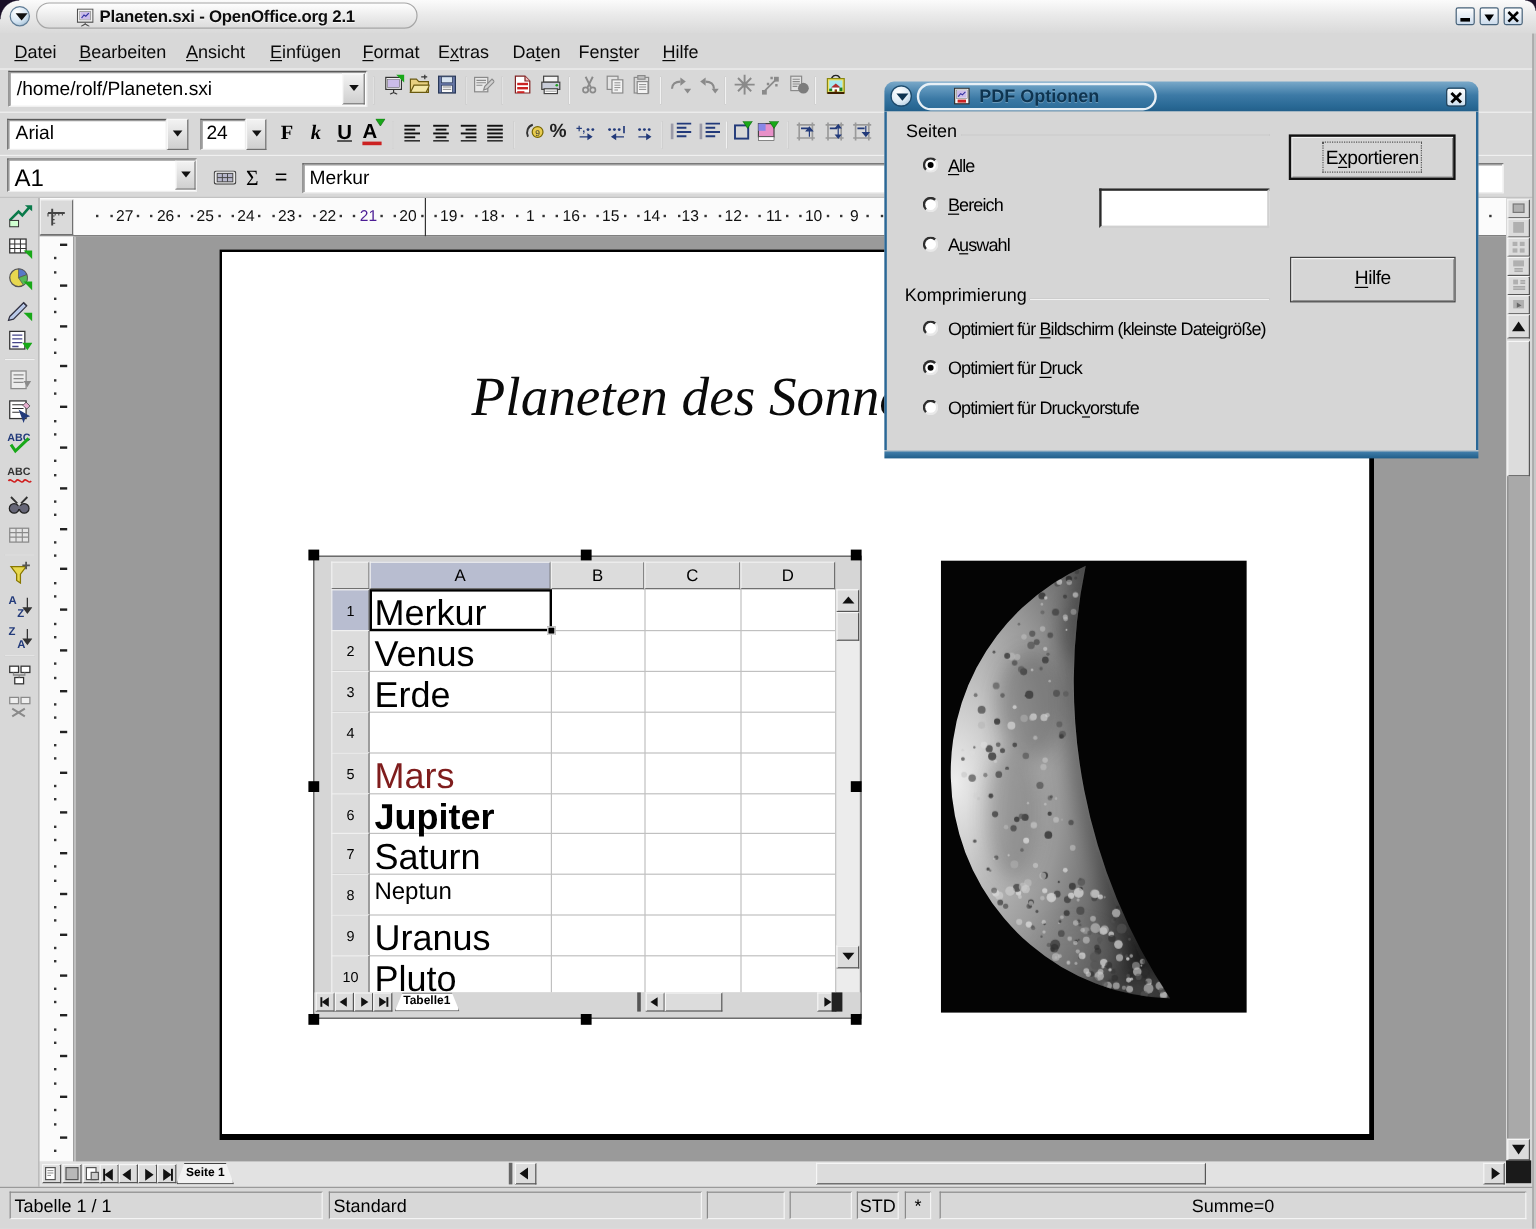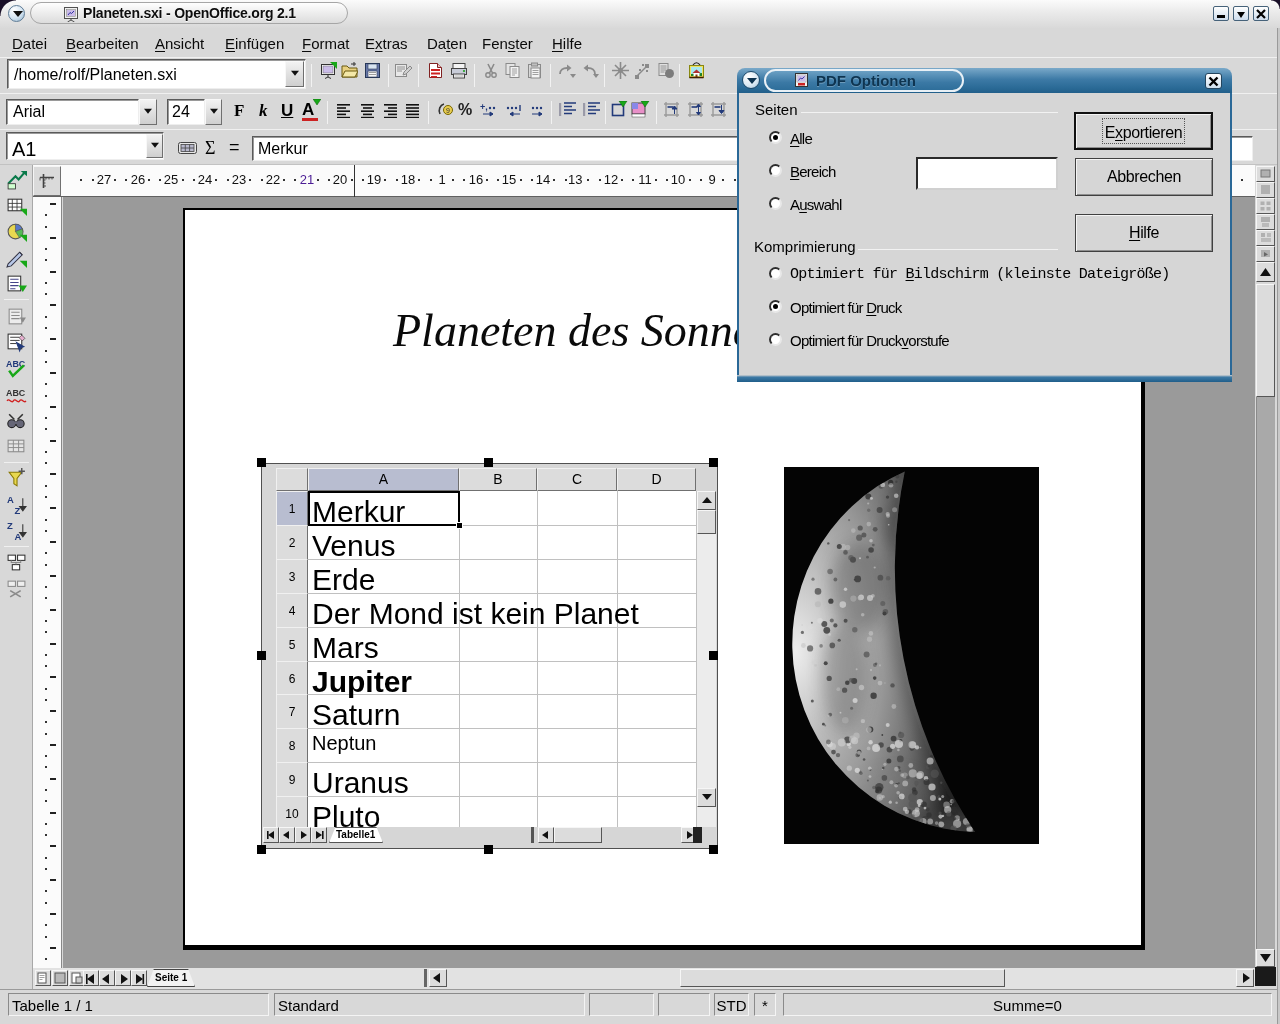--- a/index.html
+++ b/index.html
@@ -574,22 +574,21 @@
 <div class="abs" style="left:213px;top:396px;width:32px;height:35px;background:#dcdcdc;border:1px solid;border-color:#f0f0f0 #707070 #707070 #f0f0f0;font-size:12px;text-align:center;line-height:34px;color:#000;">4</div>
 <div class="abs" style="left:213px;top:430px;width:32px;height:35px;background:#dcdcdc;border:1px solid;border-color:#f0f0f0 #707070 #707070 #f0f0f0;font-size:12px;text-align:center;line-height:34px;color:#000;">5</div>
 <div class="abs" style="left:213px;top:464px;width:32px;height:35px;background:#dcdcdc;border:1px solid;border-color:#f0f0f0 #707070 #707070 #f0f0f0;font-size:12px;text-align:center;line-height:34px;color:#000;">6</div>
 <div class="abs" style="left:213px;top:497px;width:32px;height:35px;background:#dcdcdc;border:1px solid;border-color:#f0f0f0 #707070 #707070 #f0f0f0;font-size:12px;text-align:center;line-height:34px;color:#000;">7</div>
 <div class="abs" style="left:213px;top:531px;width:32px;height:35px;background:#dcdcdc;border:1px solid;border-color:#f0f0f0 #707070 #707070 #f0f0f0;font-size:12px;text-align:center;line-height:34px;color:#000;">8</div>
 <div class="abs" style="left:213px;top:565px;width:32px;height:35px;background:#dcdcdc;border:1px solid;border-color:#f0f0f0 #707070 #707070 #f0f0f0;font-size:12px;text-align:center;line-height:34px;color:#000;">9</div>
 <div class="abs" style="left:213px;top:599px;width:32px;height:35px;background:#dcdcdc;border:1px solid;border-color:#f0f0f0 #707070 #707070 #f0f0f0;font-size:12px;text-align:center;line-height:34px;color:#000;">10</div>
 <div class="abs" style="left:249px;top:298px;font-size:30px;color:#000;white-space:nowrap;">Merkur</div>
 <div class="abs" style="left:249px;top:332px;font-size:30px;color:#000;white-space:nowrap;">Venus</div>
 <div class="abs" style="left:249px;top:366px;font-size:30px;color:#000;white-space:nowrap;">Erde</div>
-<div class="abs" style="left:249px;top:400px;font-size:30px;color:#000;white-space:nowrap;">Der Mond ist kein Planet</div>
-<div class="abs" style="left:249px;top:434px;font-size:30px;color:#000000;white-space:nowrap;">Mars</div>
+<div class="abs" style="left:249px;top:434px;font-size:30px;color:#7f1d1d;white-space:nowrap;">Mars</div>
 <div class="abs" style="left:249px;top:468px;font-size:30px;color:#000;white-space:nowrap;font-weight:bold;">Jupiter</div>
 <div class="abs" style="left:249px;top:501px;font-size:30px;color:#000;white-space:nowrap;">Saturn</div>
 <div class="abs" style="left:249px;top:535px;font-size:20px;color:#000;white-space:nowrap;">Neptun</div>
 <div class="abs" style="left:249px;top:569px;font-size:30px;color:#000;white-space:nowrap;">Uranus</div>
 <div class="abs" style="left:249px;top:603px;font-size:30px;color:#000;white-space:nowrap;">Pluto</div>
 <div class="abs" style="left:245px;top:294px;width:152px;height:35px;border:2px solid #000;"></div>
 <div class="abs" style="left:393px;top:325px;width:7px;height:7px;background:#000;border:1px solid #fff;"></div>
 <div class="abs" style="left:634px;top:294px;width:19px;height:336px;background:#ececec;"></div>
 <div class="abs sbtn" style="left:634px;top:294px;width:19px;height:19px;"></div>
 <div class="abs" style="left:639px;top:301px;border:5px solid transparent;border-bottom:6px solid #111;margin-top:-6px;"></div>
@@ -1064,23 +1063,22 @@
 <div class="radio sel" style="left:32px;top:63px;"></div>
 <div class="rlab" style="left:53px;top:62px;"><u>A</u>lle</div>
 <div class="radio" style="left:32px;top:96px;"></div>
 <div class="rlab" style="left:53px;top:95px;"><u>B</u>ereich</div>
 <div class="abs" style="left:179px;top:89px;width:142px;height:33px;background:#fff;border:2px solid;border-color:#2a2a2a #d0d0d0 #d0d0d0 #2a2a2a;"></div>
 <div class="radio" style="left:32px;top:129px;"></div>
 <div class="rlab" style="left:53px;top:128px;">A<u>u</u>swahl</div>
 <div class="abs" style="left:17px;top:170px;font-size:15px;">Komprimierung</div>
 <div class="abs" style="left:121px;top:181px;width:200px;height:1px;background:#777;border-bottom:1px solid #f2f2f2;"></div>
 <div class="radio" style="left:32px;top:199px;"></div>
-<div class="rlab" style="left:53px;top:198px;font-family:Liberation Mono, monospace;">Optimiert für <u>B</u>ildschirm (kleinste Dateigröße)</div>
+<div class="rlab" style="left:53px;top:198px;">Optimiert für <u>B</u>ildschirm (kleinste Dateigröße)</div>
 <div class="radio sel" style="left:32px;top:232px;"></div>
 <div class="rlab" style="left:53px;top:231px;">Optimiert für <u>D</u>ruck</div>
 <div class="radio" style="left:32px;top:265px;"></div>
 <div class="rlab" style="left:53px;top:264px;">Optimiert für Druck<u>v</u>orstufe</div>
 <div class="abs" style="left:337px;top:44px;width:139px;height:38px;background:#d6d6d6;border:2px solid #111;box-shadow:inset 1px 1px 0 #f4f4f4, inset -1px -1px 0 #8f8f8f;"></div>
 <div class="abs" style="left:365px;top:50px;width:83px;height:26px;border:1px dotted #555;"></div>
 <div class="abs" style="left:337px;top:56px;width:139px;text-align:center;font-size:16px;letter-spacing:-0.4px;">E<u style="text-decoration:underline;text-underline-offset:2px;">x</u>portieren</div>
-<div class="btn" style="left:338px;top:90px;width:138px;height:38px;line-height:36px;">Abbrechen</div>
 <div class="btn" style="left:338px;top:146px;width:138px;height:38px;line-height:36px;"><u>H</u>ilfe</div>
 </div>
 <div class="abs" style="left:1277px;top:28px;width:3px;height:996px;background:#c8c8c8;border-left:1px solid #9a9a9a;"></div>
 </body></html>

